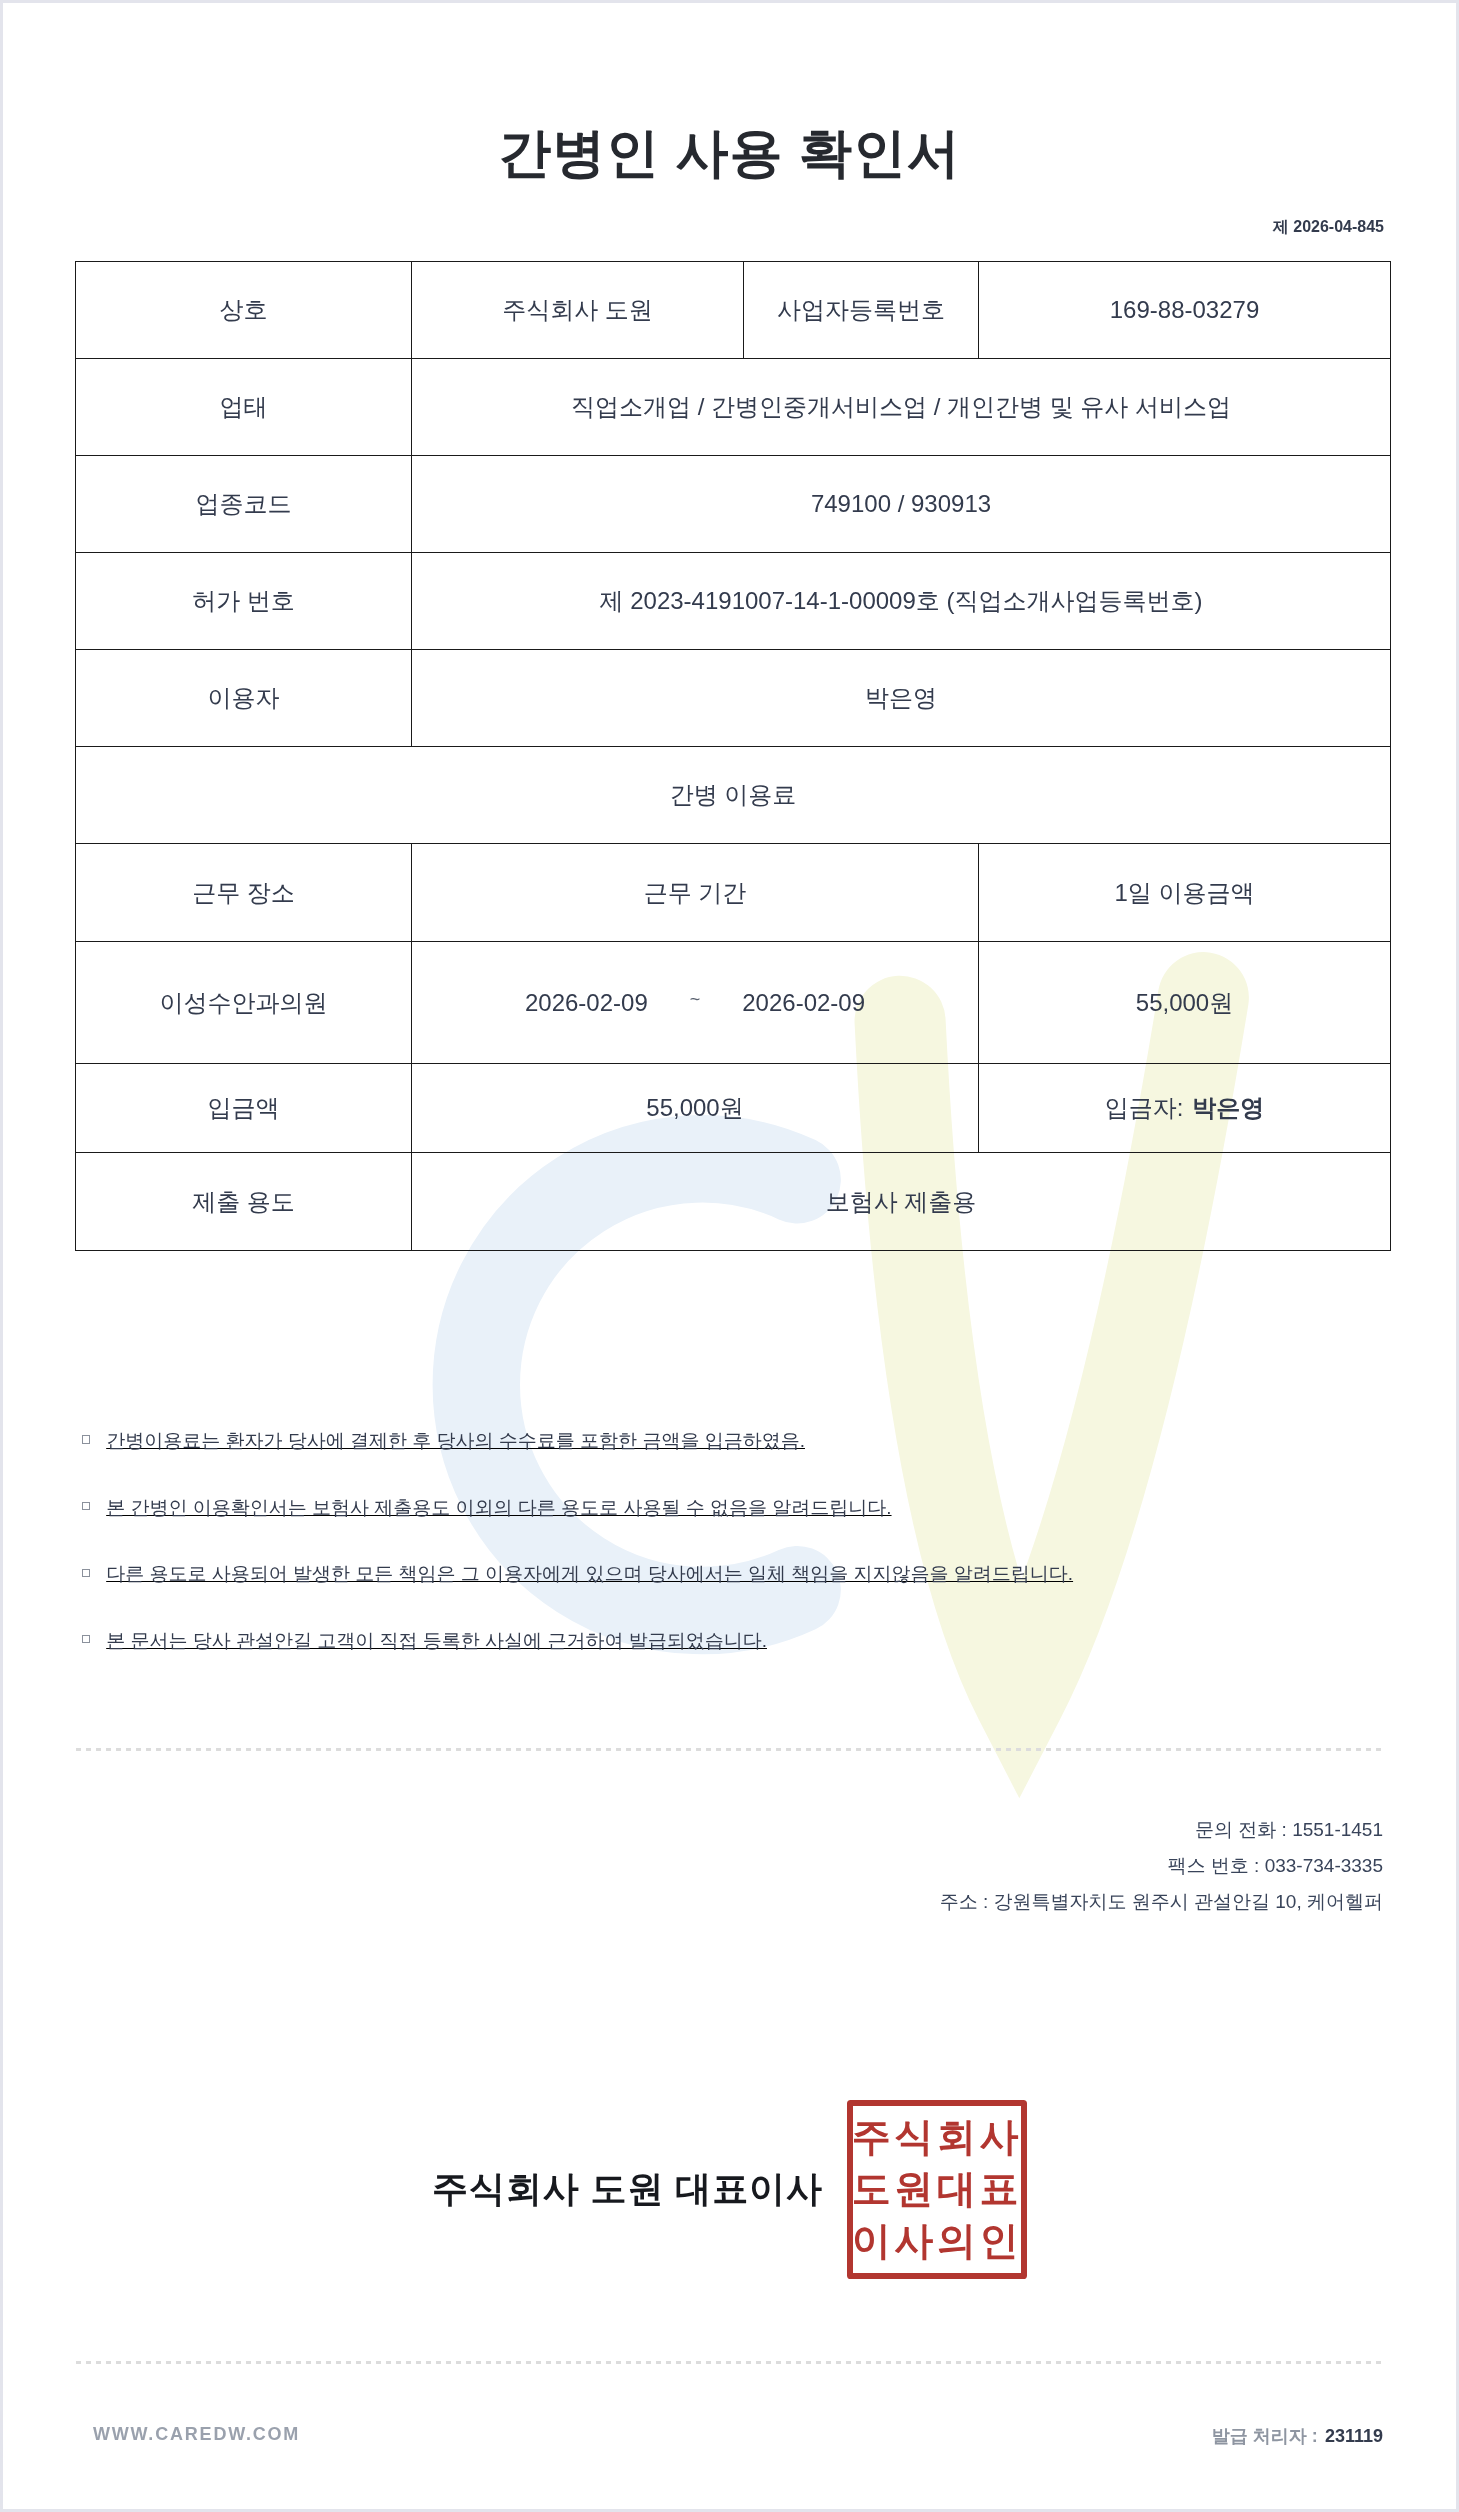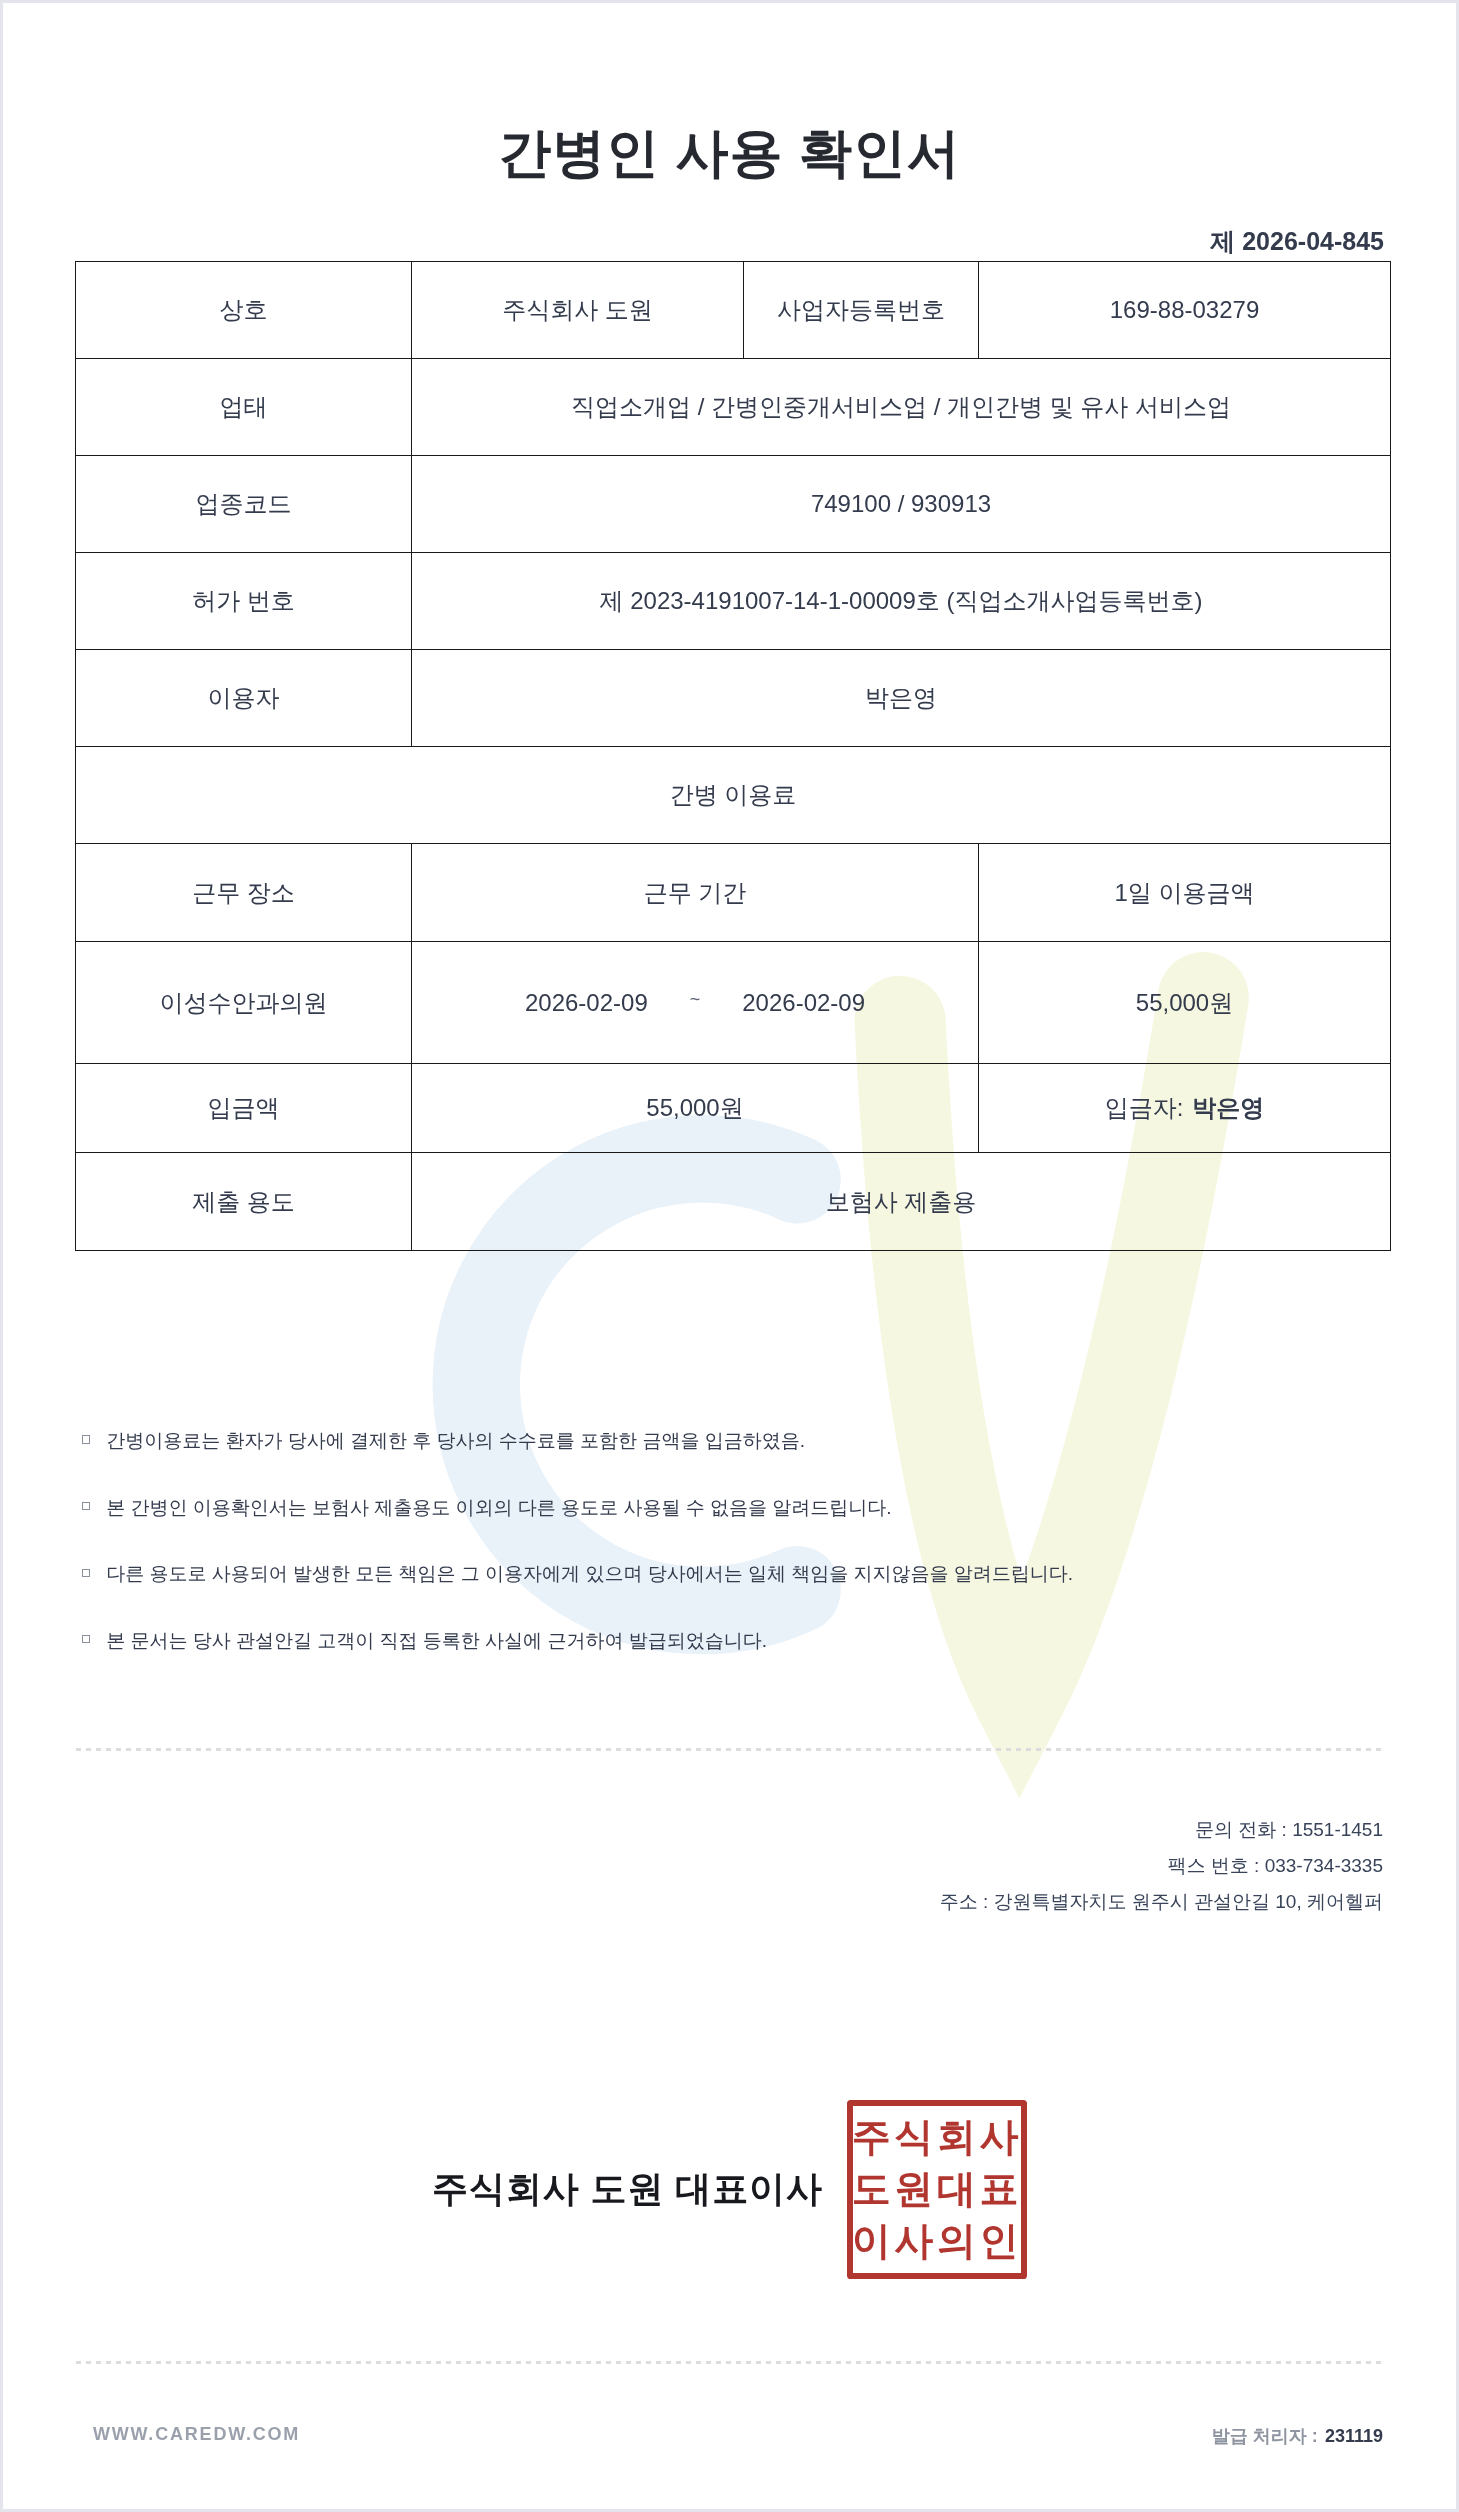--- a/index.html
+++ b/index.html
@@ -10,22 +10,22 @@
     border:3.6px solid #e3e4ec;overflow:hidden;
   }
   .wm{position:absolute;left:0;top:0;z-index:0;}
   .content{position:relative;z-index:1;width:100%;height:100%;}
 
   .title{
     position:absolute;top:115px;left:0;width:100%;text-align:center;
     font-size:53px;font-weight:700;color:#26292f;letter-spacing:0.9px;
   }
   .doc-number{
-    position:absolute;top:222px;right:72px;
-    font-size:25px;font-weight:700;color:#333b4d;
+    position:absolute;top:214px;right:72px;
+    font-size:16px;font-weight:700;color:#333b4d;
   }
 
   table.info{
     position:absolute;left:72px;top:258px;width:1315px;
     border-collapse:collapse;table-layout:fixed;
   }
   table.info td{
     border:1.8px solid #1a1a1a;text-align:center;vertical-align:middle;
     color:#333b4d;font-size:24px;font-weight:400;padding:0;
     background:transparent;
@@ -35,21 +35,21 @@
   tr.h107{height:97px;} tr.h106{height:97px;} tr.h108{height:98px;}
   tr.h134{height:122px;} tr.h98{height:89px;margin-top:24px;}
   td.section{font-size:25.5px;font-weight:700;}
   .dates{display:flex;justify-content:center;align-items:flex-start;gap:42px;}
   .tilde{color:#5a6270;font-size:18px;}
   td.amt{text-align:right;padding-right:27px;font-weight:700;}
   td.depositor{text-align:left;padding-left:29px;}
   .dep-val{font-weight:700;margin-left:9px;}
   td.purpose{text-align:left;padding-left:35px;}
 
-  .notes{position:absolute;left:75px;top:1426px;right:73px;}
+  .notes{position:absolute;left:75px;top:1426px;right:73px;text-decoration:underline;}
   .note{display:flex;align-items:flex-start;margin-bottom:42px;
     font-size:19px;color:#333b4d;line-height:24.6px;}
   .bullet{flex:none;width:8.2px;height:8.2px;border:1.8px solid #8b919c;
     margin:6.4px 16.4px 0 3.6px;background:transparent;}
 
   .divider{position:absolute;left:73px;right:73px;height:2.7px;
     background:repeating-linear-gradient(90deg,#dcdcdc 0 4.6px,transparent 4.6px 10px);}
   .divider.d1{top:1745px;}
   .divider.d2{top:2358px;}
 

